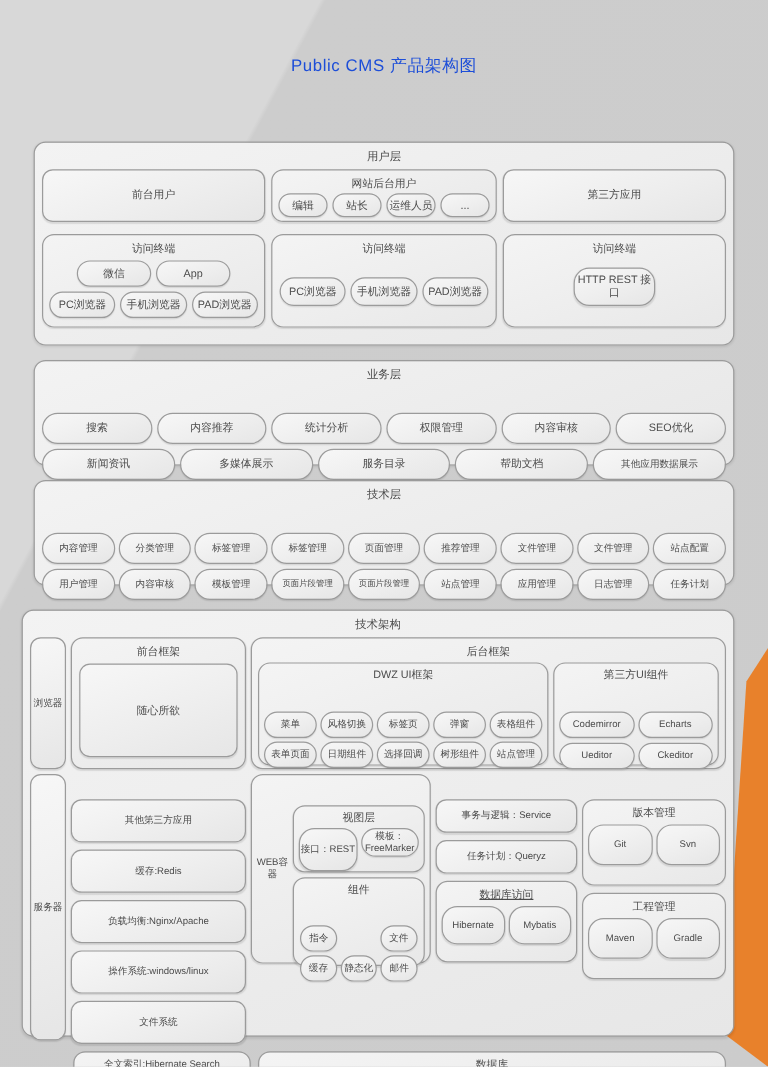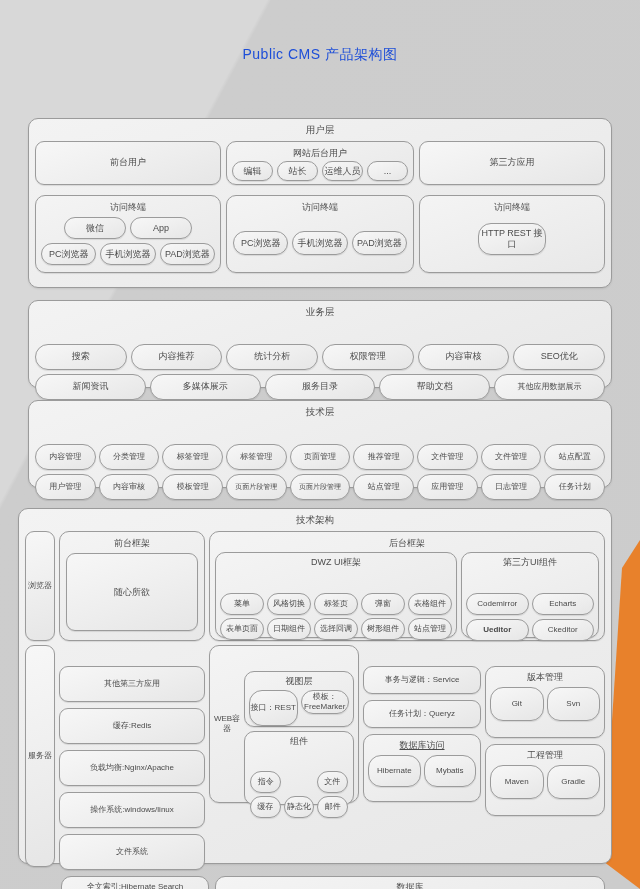--- a/index.html
+++ b/index.html
@@ -225,21 +225,21 @@
           </div>
 
           <div class="bx outer" style="width:138px;height:86px;">
             <div class="grp-title" style="padding-top:4px;">第三方UI组件</div>
             <div class="col" style="padding:3px 4px 0;gap:4px;">
               <div class="row" style="gap:3px;">
                 <div class="bx pill f1 h22" style="font-size:8px;">Codemirror</div>
                 <div class="bx pill f1 h22" style="font-size:8px;">Echarts</div>
               </div>
               <div class="row" style="gap:3px;">
-                <div class="bx pill f1 h22" style="font-size:8px;font-weight:bold;">Ueditor</div>
+                <div class="bx pill f1 h22" style="font-size:8px;">Ueditor</div>
                 <div class="bx pill f1 h22" style="font-size:8px;">Ckeditor</div>
               </div>
             </div>
           </div>
 
         </div>
       </div>
     </div>
 
     <div style="display:flex;gap:4px;padding:4px 6px 0;">

